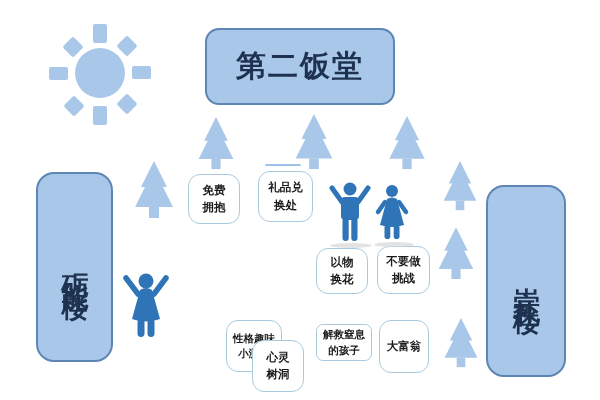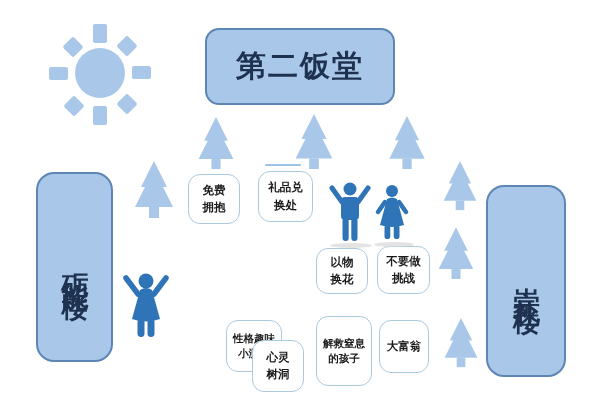--- a/index.html
+++ b/index.html
@@ -135,21 +135,21 @@
   <div class="activity-box" style="left:188px;top:174px;width:52px;height:50px;">免费
 拥抱</div>
   <div class="activity-box" style="left:377px;top:246px;width:53px;height:48px;">不要做
 挑战</div>
   <div class="activity-box" style="left:316px;top:248px;width:52px;height:46px;">以物
 换花</div>
   <div class="activity-box small-text" style="left:186px;top:320px;width:56px;height:52px;margin-left:40px;">性格趣味
 小测试</div>
   <div class="activity-box" style="left:252px;top:340px;width:52px;height:52px;text-align:right;">心灵
 树洞</div>
-  <div class="activity-box small-text" style="left:316px;top:316px;width:56px;height:70px;">解救窒息
+  <div class="activity-box small-text" style="left:316px;top:324px;width:56px;height:37px;border-radius:7px;">解救窒息
 的孩子</div>
   <div class="activity-box" style="left:379px;top:320px;width:50px;height:53px;">大富翁</div>
 
   <svg class="person abs" style="left:328px;top:181px;width:44px;height:62px;" viewBox="0 0 44 62" fill="currentColor">
     <g stroke="currentColor" stroke-width="5" stroke-linecap="round">
       <line x1="14" y1="21" x2="4" y2="7"></line>
       <line x1="30" y1="21" x2="40" y2="7"></line>
     </g>
     <circle cx="22" cy="8" r="6.5"></circle>
     <rect x="13" y="16" width="18" height="23" rx="4"></rect>

